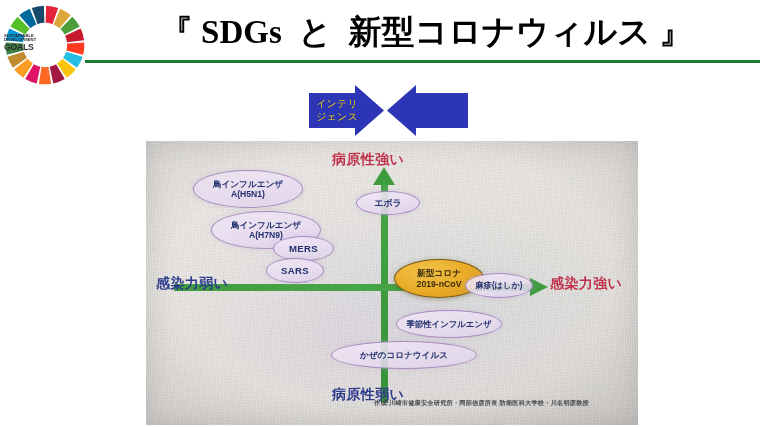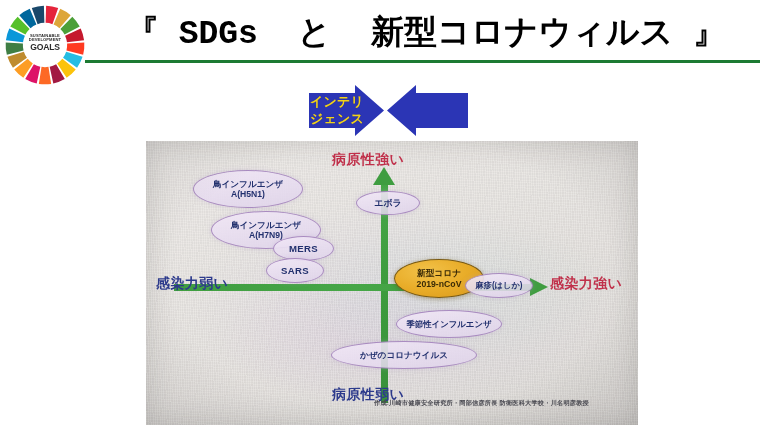--- a/index.html
+++ b/index.html
@@ -2,45 +2,45 @@
 <html><head>
 <meta charset="utf-8">
 <style>
   html,body{margin:0;padding:0;background:#ffffff;}
   body{width:760px;height:427px;overflow:hidden;position:relative;
        font-family:"Liberation Sans","DejaVu Sans",sans-serif;}
 
   
   #sdg-logo{position:absolute;left:4px;top:2px;width:82px;height:86px;}
   #sdg-wheel{position:absolute;left:0;top:0;width:82px;height:86px;}
-  #sdg-center-text{position:absolute;left:0;top:32px;width:82px;text-align:center;
+  #sdg-center-text{position:absolute;left:0;top:32px;width:82px;
       pointer-events:none;}
   #sdg-center-text .l1,#sdg-center-text .l2,#sdg-center-text .l3{
       display:block;color:#2b2b2b;line-height:1.02;font-weight:bold;}
   #sdg-center-text .l1{font-size:4.1px;letter-spacing:.1px;}
   #sdg-center-text .l2{font-size:4.1px;letter-spacing:.1px;}
   #sdg-center-text .l3{font-size:8.6px;letter-spacing:-.2px;margin-top:.5px;}
 
   
   #slide-title{position:absolute;left:96px;top:6px;width:660px;height:52px;
       display:flex;align-items:center;justify-content:center;
-      font-family:Liberation Mono, monospace;
+      font-family:Liberation Serif, serif;
       font-size:33px;font-weight:bold;color:#000000;white-space:pre;
       letter-spacing:0px;}
   #title-rule{position:absolute;left:85px;top:60px;width:675px;height:3px;
       background:#1d7a33;}
 
   
   .arrow-wrap{position:absolute;top:85px;height:51px;}
   #arrow-intelligence{left:309px;width:75px;}
   #arrow-innovation{left:387px;width:81px;}
   .arrow-svg{position:absolute;left:0;top:0;width:100%;height:100%;}
   .arrow-label{position:absolute;top:0;height:51px;display:flex;flex-direction:column;
-      align-items:center;justify-content:center;color:#f2d21a;font-weight:bold;
-      font-size:13px;line-height:1.25;white-space:pre;letter-spacing:.2px;
+      align-items:center;justify-content:center;color:#f2d21a;font-weight:normal;
+      font-size:10px;line-height:1.25;white-space:pre;letter-spacing:.2px;
       text-shadow:0 0 1px rgba(0,0,0,.25);}
   #arrow-intelligence .arrow-label{left:2px;width:52px;}
   #arrow-innovation  .arrow-label{left:27px;width:52px;}
 
   
   #chart-photo{position:absolute;left:146px;top:141px;width:492px;height:284px;
       overflow:hidden;
       background:
         radial-gradient(ellipse 70% 60% at 52% 58%, rgba(205,195,225,.30) 0%, rgba(205,195,225,0) 62%),
         radial-gradient(ellipse 55% 45% at 62% 52%, rgba(190,225,200,.26) 0%, rgba(190,225,200,0) 60%),

